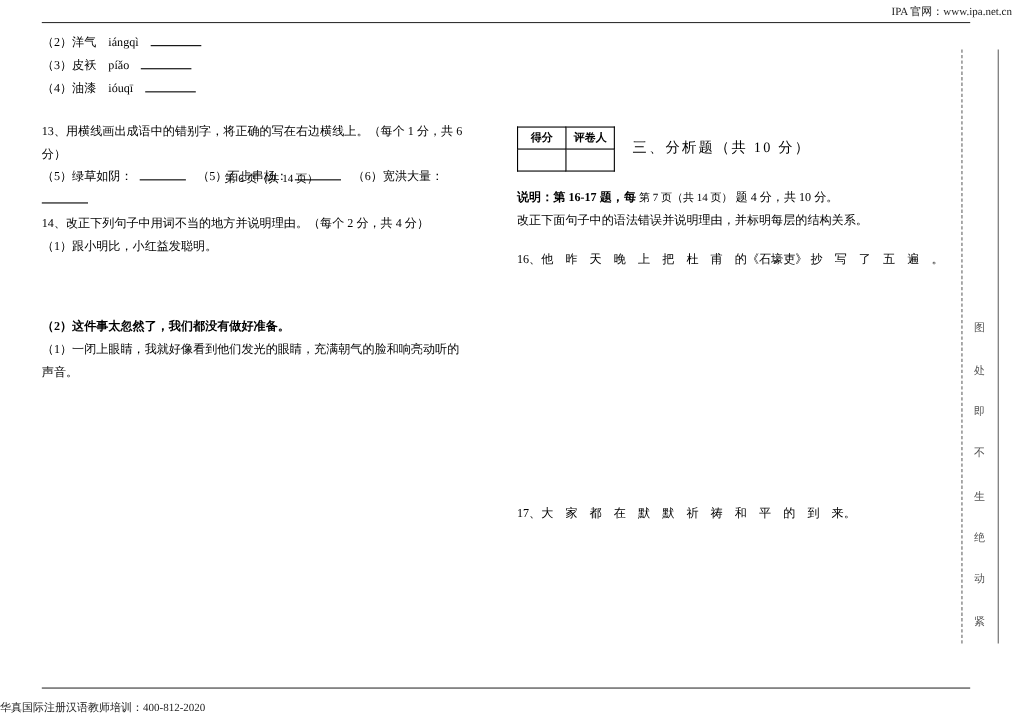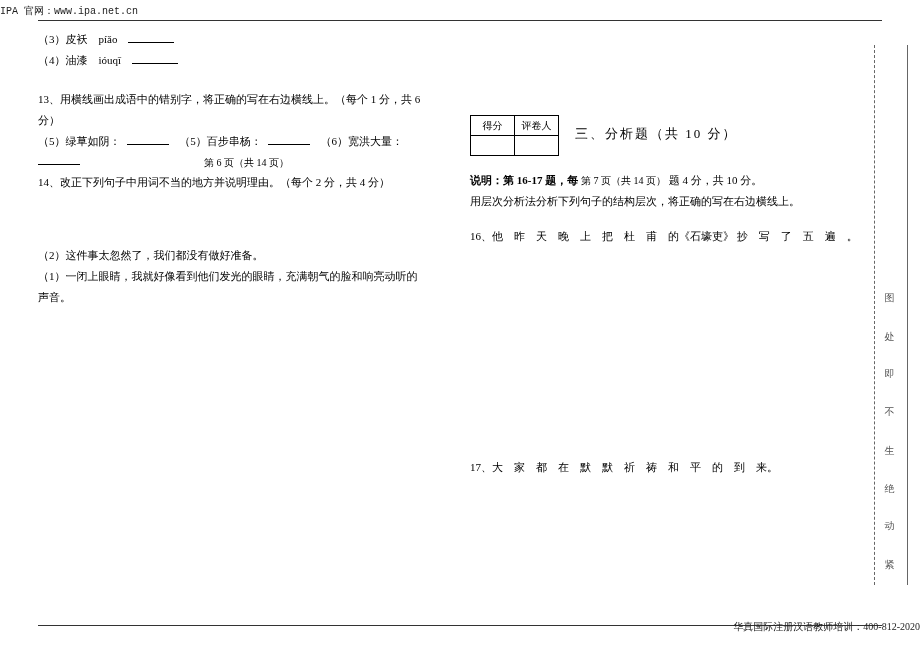--- a/index.html
+++ b/index.html
@@ -7,25 +7,24 @@
     width: 920px;
     height: 650px;
     background: #fff;
     font-family: "SimSun", "宋体", serif;
     font-size: 11px;
     color: #000;
     position: relative;
     overflow: hidden;
   }
   .header {
-    text-align: left;
+    text-align: right;
     font-size: 10px;
     padding: 4px 0 2px 0;
     color: #222;
-    font-family: Liberation Mono, monospace;
   }
   .hr-top {
     border: none;
     border-top: 1px solid #333;
     margin: 0 38px 4px 38px;
   }
   .pages {
     display: flex;
     width: 100%;
     height: 580px;
@@ -65,40 +64,40 @@
   .score-box {
     border-collapse: collapse;
     margin: 8px 0 6px 0;
     display: inline-table;
   }
   .score-box th, .score-box td {
     border: 1px solid #000;
     width: 44px;
     height: 20px;
     font-size: 10px;
-    font-weight: normal;
+    font-weight: bold;
     text-align: center;
   }
   .score-box th { height: 18px; }
   .section-row {
     display: flex;
     align-items: center;
   }
   .section-title {
     font-size: 13px;
     letter-spacing: 2px;
     margin-left: 16px;
   }
   .q16, .q17 {
     letter-spacing: 0;
     word-spacing: 0;
     margin-top: 14px;
   }
   .spc { margin-top: 18px; }
-  .spc-lg { margin-top: 52px; }
+  .spc-lg { margin-top: 52px; font-weight: bold; }
   .vertical-tab {
     position: absolute;
     right: 12px;
     top: 20px;
     bottom: 20px;
     width: 34px;
     border-left: 1px dashed #666;
     border-right: 1px solid #666;
   }
   .vertical-tab-inner {
@@ -113,54 +112,56 @@
   .hr-bot {
     border: none;
     border-top: 1px solid #333;
     margin: 0 38px;
     position: absolute;
     left: 0; right: 0;
     bottom: 24px;
   }
   .footer {
     position: absolute;
-    bottom: 16px;
+    bottom: 0;
     width: 100%;
-    text-align: right;
+    text-align: left;
     font-size: 10px;
     color: #222;
   }
   .page-num {
     font-size: 10px;
   }
   .ml { margin-left: 2px; }
   .row-items span { margin-right: 6px; }
 </style>
 </head>
 <body>
 
 <div class="header">IPA 官网：www.ipa.net.cn</div>
 <hr class="hr-top">
 
 <div class="pages">
 
   <div class="col">
+    <div><span>（2）洋气　iángqì</span>　<span class="blank"></span></div>
     <div><span>（3）皮袄　píǎo</span>　<span class="blank"></span></div>
     <div><span>（4）油漆　ióuqī</span>　<span class="blank"></span></div>
 
     <div class="spc">
       <span>13、用横线画出成语中的错别字，将正确的写在右边横线上。（每个 1 分，共 6 分）</span>
     </div>
     <div class="row-items">
       <span>（5）绿草如阴：</span><span class="blank-sm"></span>
       <span class="ml">（5）百步串杨：</span><span class="blank-sm"></span>
       <span class="ml">（6）宽洪大量：</span><span class="blank-sm"></span>
     </div>
 
     <div>14、改正下列句子中用词不当的地方并说明理由。（每个 2 分，共 4 分）</div>
+    <div>（1）跟小明比，小红益发聪明。</div>
     <div class="spc-lg">（2）这件事太忽然了，我们都没有做好准备。</div>
 
     <div>（1）一闭上眼睛，我就好像看到他们发光的眼睛，充满朝气的脸和响亮动听的声音。</div>
 
     <div class="page-tag page-tag-left">
       <span class="page-num">第 6 页（共 14 页）</span>
     </div>
   </div>
 
   <div class="col col-right">
@@ -179,21 +180,21 @@
       </tbody>
         </table>
       <div class="section-title">三、分析题（共 10 分）</div>
     </div>
 
     <div style="margin-top:8px">
       <b>说明：第 16-17 题，每</b>
       <span class="page-num">第 7 页（共 14 页）</span>
       <span>题 4 分，共 10 分。</span>
     </div>
-    <div>用层次分析法分析下列句子的结构层次，将正确的写在右边横线上。</div>
+    <div>改正下面句子中的语法错误并说明理由，并标明每层的结构关系。</div>
 
     <div class="q16">16、他　昨　天　晚　上　把　杜　甫　的《石壕吏》 抄　写　了　五　遍　。</div>
 
     <div class="q17" style="margin-top:210px">17、大　家　都　在　默　默　祈　祷　和　平　的　到　来。</div>
 
     <div class="vertical-tab">
       <div class="vertical-tab-inner">图　处　即　不　生　绝　动　紧</div>
     </div>
   </div>
 

